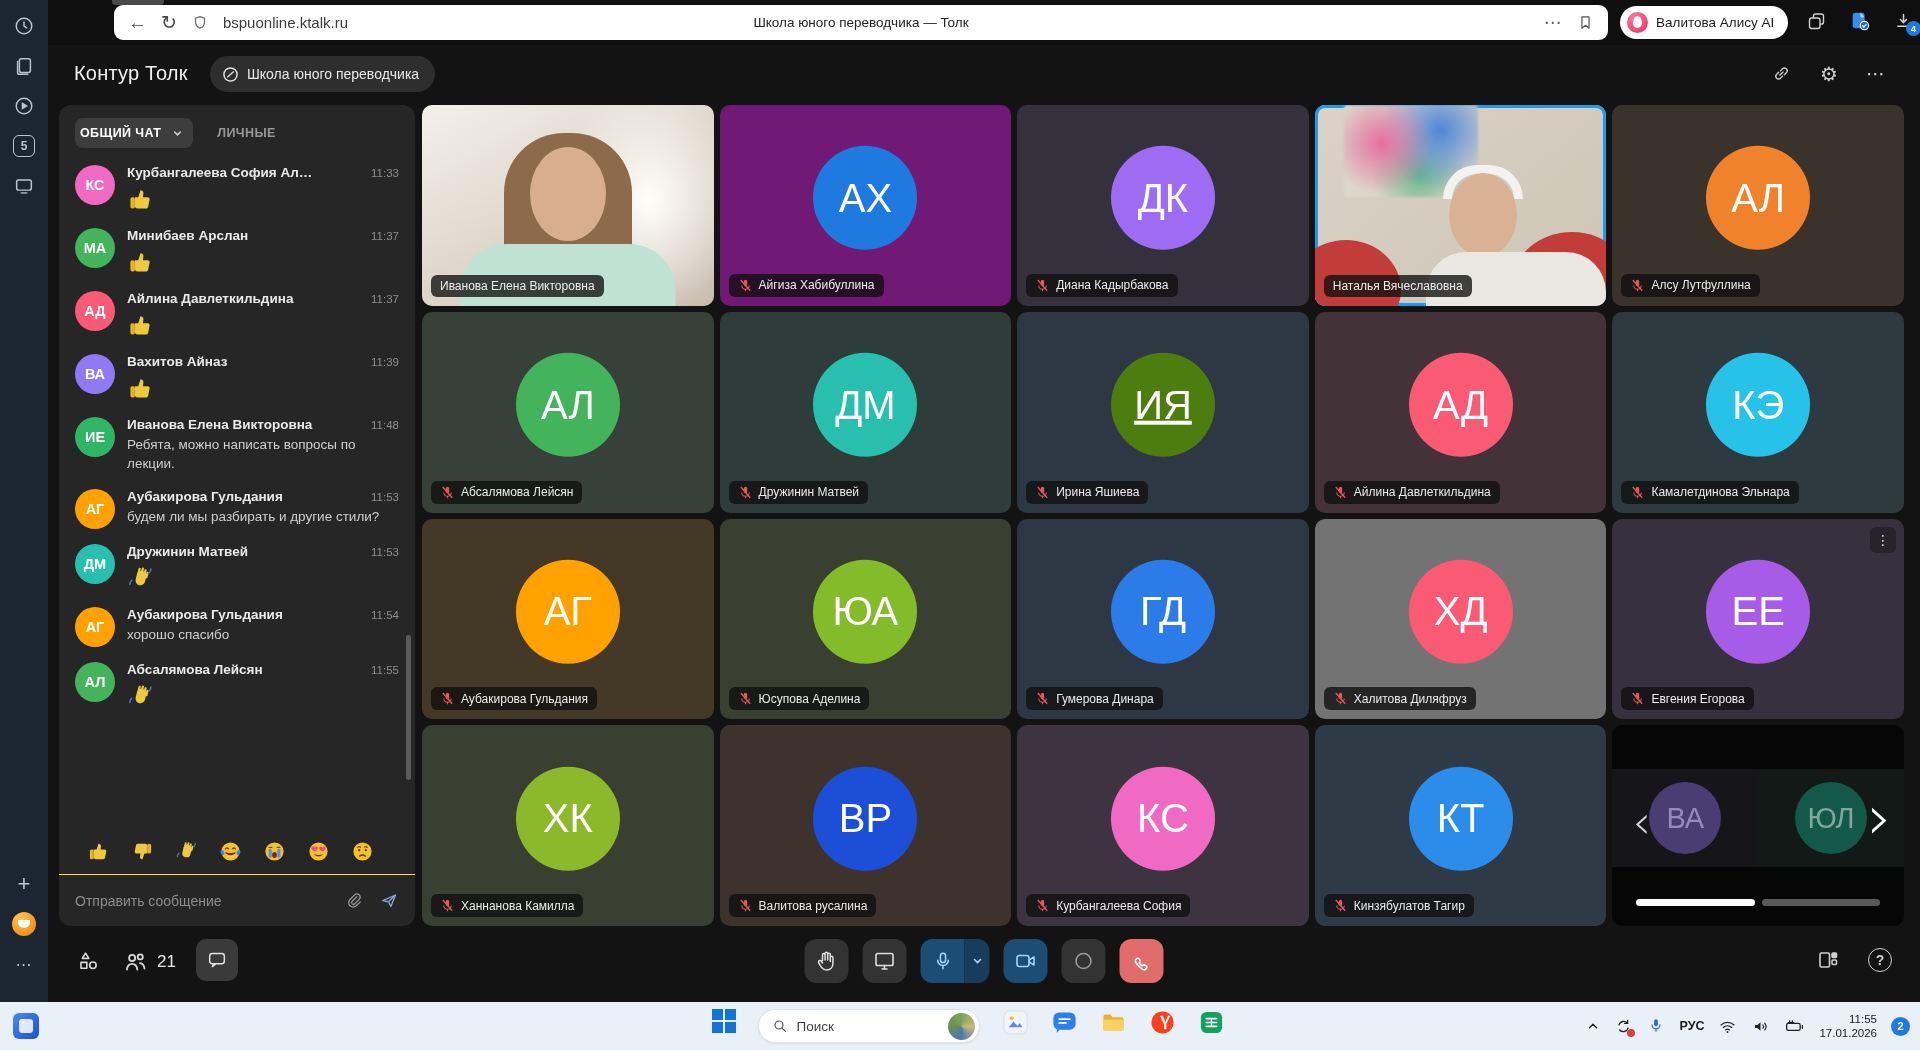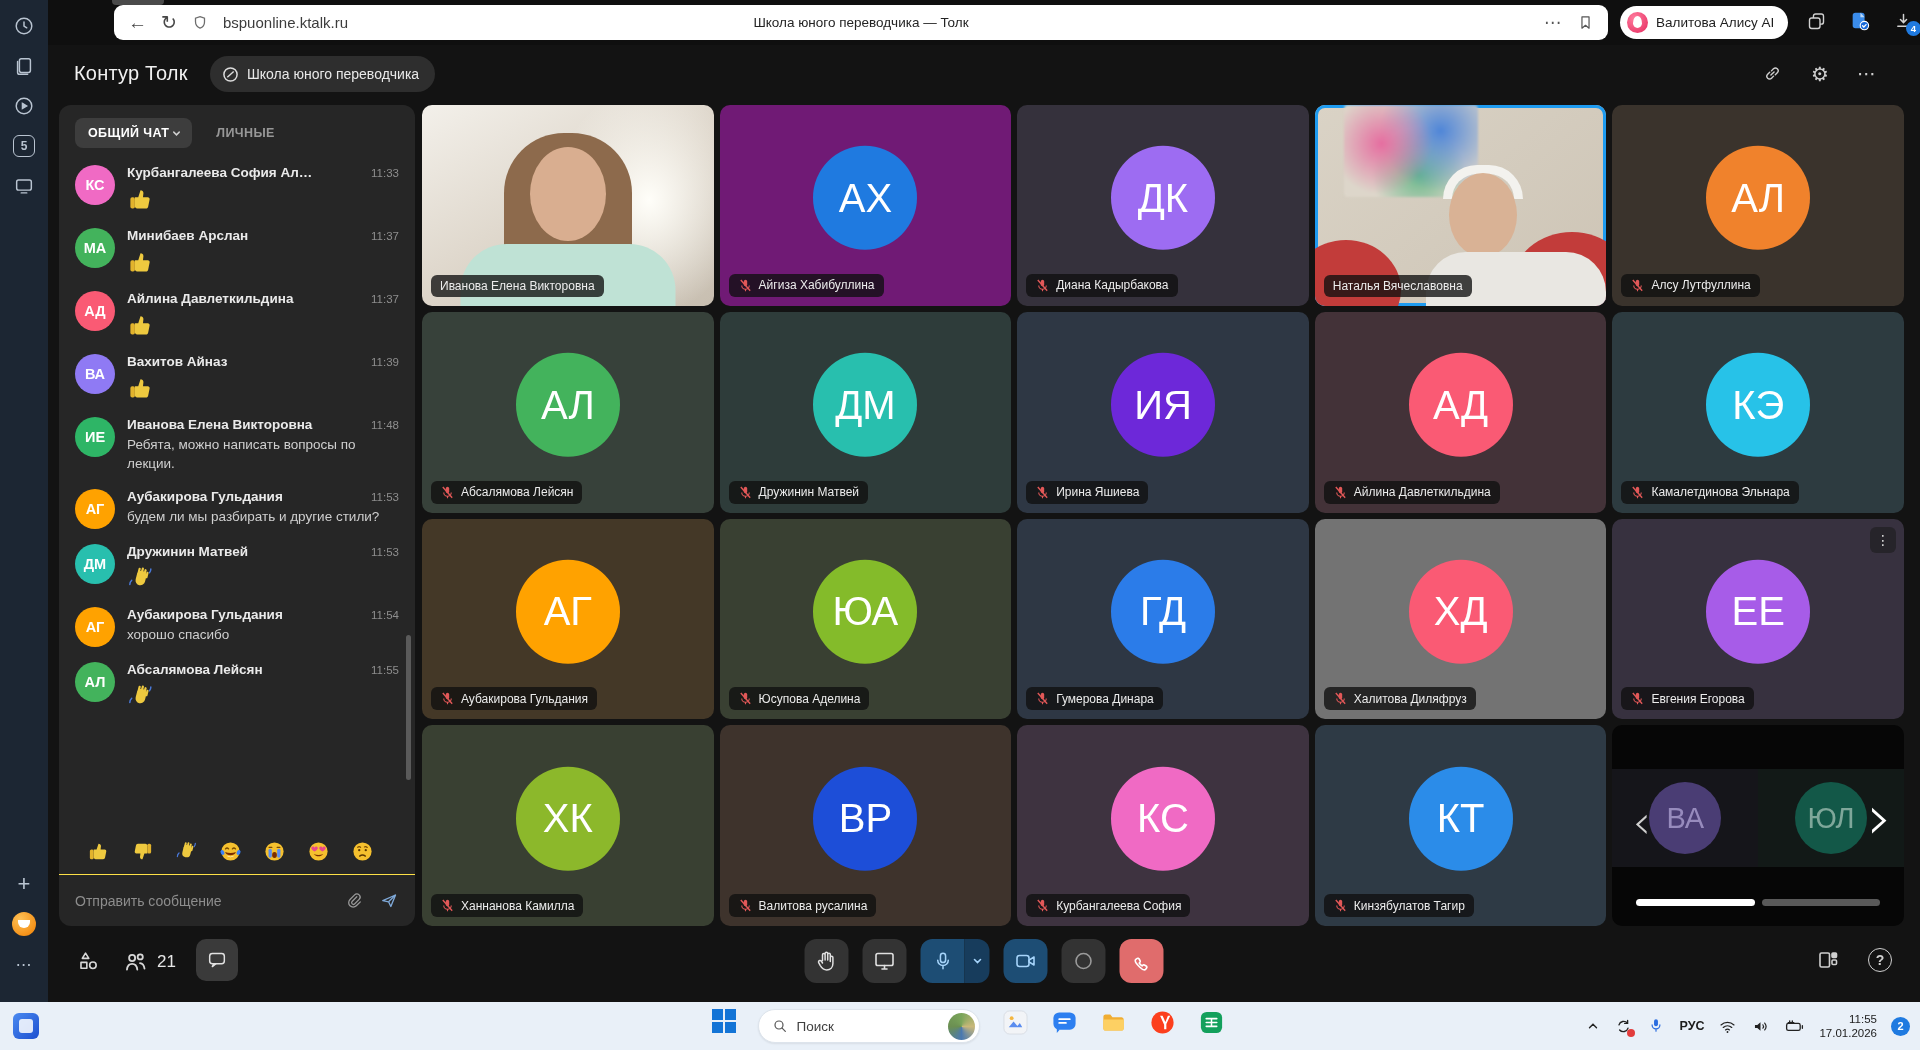--- a/index.html
+++ b/index.html
@@ -32,32 +32,32 @@
             display:flex;align-items:center;gap:8px;padding:0 14px 0 7px;}
   .alicedot{width:21px;height:21px;border-radius:50%;background:radial-gradient(circle at 35% 30%,#ff7c9e,#e52a5e);position:relative;}
   .alicedot::after{content:"";position:absolute;left:6px;top:4px;width:9px;height:12px;background:#fff;border-radius:50% 50% 50% 50%/60% 60% 40% 40%;}
   .alicetext{font-size:13.5px;color:#1e1e1e;}
   .extrow{position:absolute;left:1758px;top:10px;display:flex;gap:22px;align-items:center;color:#cfcfcf;}
   .badge-dl{position:absolute;right:-7px;bottom:-4px;width:15px;height:15px;border-radius:50%;background:#1f7ae0;
             color:#fff;font-size:9.5px;display:flex;align-items:center;justify-content:center;font-weight:700;}
 
   
   .app{position:absolute;left:48px;top:45px;right:0;height:957px;background:#131313;}
-  .appheader{position:absolute;left:0;top:0;right:12px;height:58px;}
+  .appheader{position:absolute;left:0;top:0;right:3px;height:58px;}
   .brand{position:absolute;left:26px;top:17px;font-size:20px;color:#f1f1f1;letter-spacing:.2px;}
   .roompill{position:absolute;left:162px;top:11px;height:36px;background:#2e2e2e;border-radius:18px;
             display:flex;align-items:center;gap:8px;padding:0 16px 0 12px;font-size:14px;color:#e9e9e9;}
   .hdricons{position:absolute;right:32px;top:17px;display:flex;gap:28px;align-items:center;color:#cfcfcf;}
   .gearglyph{font-size:20px;line-height:1;}
 
   
   .chat{position:absolute;left:11px;top:60px;width:356px;height:821px;background:#262626;border-radius:12px;
         display:flex;flex-direction:column;}
   .chat-tabs{display:flex;align-items:center;gap:24px;padding:13px 16px 9px;}
-  .tab-pill{background:#3d3d3d;border-radius:8px;height:30px;padding:0 10px 0 13px;display:flex;align-items:center;gap:2px;
+  .tab-pill{background:#3d3d3d;border-radius:8px;height:30px;padding:0 10px 0 5px;display:flex;align-items:center;gap:11px;
             font-size:12.5px;font-weight:700;color:#fff;letter-spacing:.4px;}
   .tab-plain{font-size:12.5px;font-weight:700;color:#979797;letter-spacing:.4px;}
   .chat-list{flex:1;overflow:hidden;padding:8px 16px 0 16px;position:relative;}
   .msg{display:flex;gap:12px;margin-bottom:15px;}
   .msg-av{width:40px;height:40px;border-radius:50%;color:#fff;display:flex;align-items:center;justify-content:center;
           font-size:14.5px;font-weight:600;flex-shrink:0;}
   .msg-body{flex:1;min-width:0;}
   .msg-head{display:flex;align-items:baseline;gap:8px;}
   .msg-name{flex:1;font-size:13.5px;font-weight:700;color:#eaeaea;white-space:nowrap;overflow:hidden;text-overflow:ellipsis;}
   .msg-time{font-size:11.5px;color:#8e8e8e;flex-shrink:0;}
@@ -569,21 +569,21 @@
         <span class="tile-label">
           <svg class="micoff" viewBox="0 0 16 16" fill="none" stroke="#e25858" stroke-width="1.2">
               <rect x="6.2" y="1.8" width="3.6" height="7" rx="1.8" fill="#e25858" stroke="none"></rect>
               <path d="M4 8c0 2.2 1.8 4 4 4s4-1.8 4-4M8 12v2.2"></path>
               <line x1="3" y1="2.2" x2="13" y2="13.6" stroke-width="1.5"></line>
             </svg>
           <span>Дружинин Матвей</span>
           </span>
       </div>
       <div class="tile" style="background-color: rgb(46, 55, 68);">
-        <span class="tile-avatar" style="background-color: #6d28d9;">
+        <span class="tile-avatar" style="background-color: #4d7c0f; text-decoration: underline;">
             <span>ИЯ</span>
           </span>
         <span class="tile-label">
           <svg class="micoff" viewBox="0 0 16 16" fill="none" stroke="#e25858" stroke-width="1.2">
               <rect x="6.2" y="1.8" width="3.6" height="7" rx="1.8" fill="#e25858" stroke="none"></rect>
               <path d="M4 8c0 2.2 1.8 4 4 4s4-1.8 4-4M8 12v2.2"></path>
               <line x1="3" y1="2.2" x2="13" y2="13.6" stroke-width="1.5"></line>
             </svg>
           <span>Ирина Яшиева</span>
           </span>

